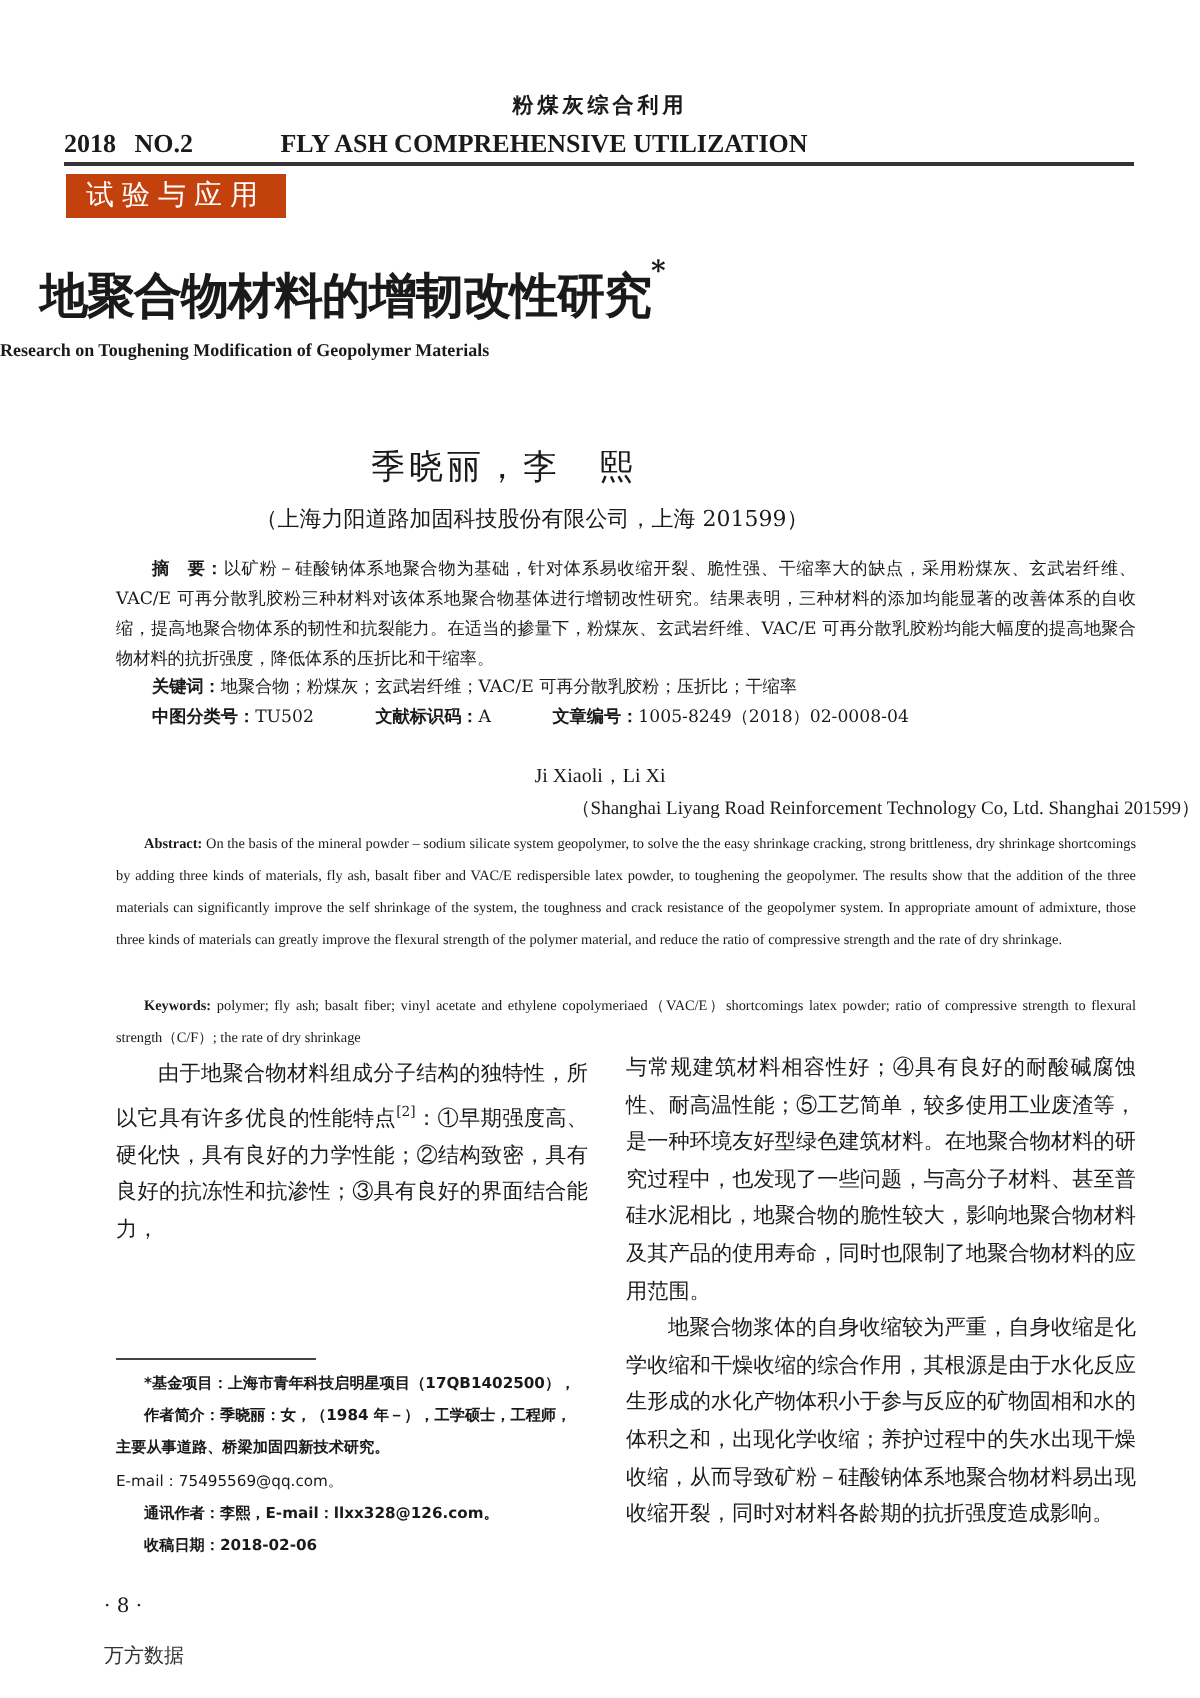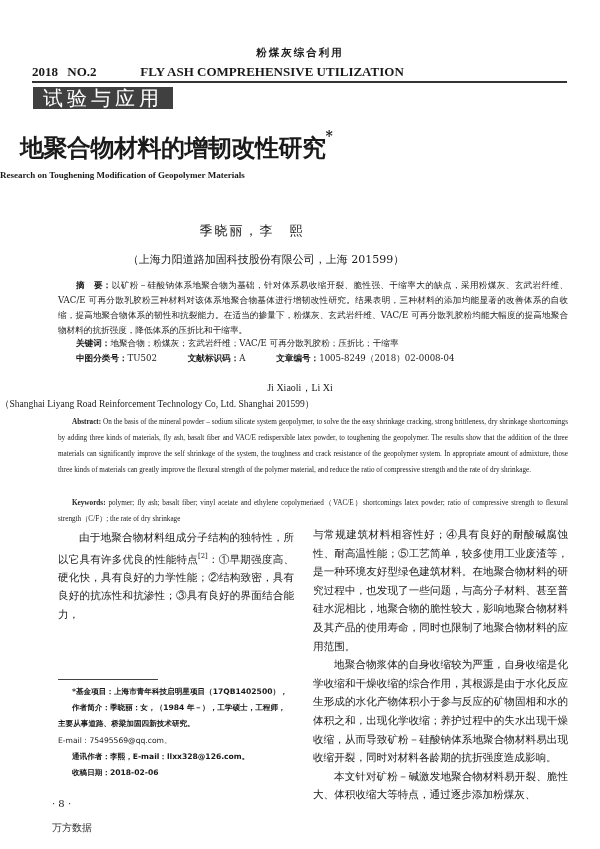--- a/index.html
+++ b/index.html
@@ -2,33 +2,33 @@
 <html><head>
 <meta charset="utf-8">
 <style>
   html, body { margin: 0; padding: 0; background: #ffffff; }
   body { width: 600px; height: 849px; position: relative; overflow: hidden; color: #1a1a1a; font-family: "DejaVu Serif", serif; }
   .abs { position: absolute; }
   .journal-cn { left: 0; width: 600px; top: 46px; text-align: center; font-family: "DejaVu Sans", sans-serif; font-weight: bold; font-size: 10.5px; letter-spacing: 2px; }
   .issue { left: 32px; top: 64px; font-family: "Liberation Serif", serif; font-weight: bold; font-size: 13px; word-spacing: 6px; }
   .journal-en { left: 0; width: 544px; top: 64px; text-align: center; font-family: "Liberation Serif", serif; font-weight: bold; font-size: 13px; }
   .header-rule { left: 32px; top: 81px; width: 535px; height: 0; border-top: 2px solid #333; }
-  .section-tag { left: 33px; top: 87px; height: 22px; padding: 0 10px; background: #404040; color: #fff; font-family: "DejaVu Sans", sans-serif; font-size: 20px; line-height: 22px; letter-spacing: 4px; }
+  .section-tag { left: 33px; top: 87px; height: 22px; padding: 0 10px; background: #c2410c; color: #fff; font-family: "DejaVu Sans", sans-serif; font-size: 14px; line-height: 22px; letter-spacing: 4px; }
   .title-cn { left: 0; width: 600px; top: 132px; text-align: left; font-family: "DejaVu Serif", serif; font-weight: bold; font-size: 24px; letter-spacing: -0.5px; padding-left: 20px; }
   .title-cn sup { font-size: 14px; vertical-align: top; position: relative; top: -4px; }
   .title-en { left: 0; width: 600px; top: 170px; text-align: left; font-family: "Liberation Serif", serif; font-weight: bold; font-size: 9px; }
-  .authors-cn { left: 0; width: 504px; top: 222px; text-align: center; font-size: 13px; letter-spacing: 2px; }
+  .authors-cn { left: 0; width: 504px; top: 222px; text-align: center; font-size: 17px; letter-spacing: 2px; }
   .affil-cn { left: 0; width: 532px; top: 252px; text-align: center; font-size: 11px; }
   .abstract-cn { left: 58px; width: 510px; top: 278px; font-size: 8.6px; line-height: 15px; text-indent: 18px; text-align: justify; }
   .kw-cn { left: 76px; top: 338px; font-size: 8.6px; }
   .cls-cn { left: 76px; top: 353px; font-size: 8.6px; }
   .cls-cn span.gap { display: inline-block; width: 28px; }
   .b { font-weight: bold; }
   .authors-en { left: 0; width: 600px; top: 381px; text-align: center; font-family: "Liberation Serif", serif; font-size: 10px; }
-  .affil-en { left: 0; width: 600px; top: 398px; text-align: left; font-family: "Liberation Serif", serif; font-size: 9.5px; }
+  .affil-en { left: 0; width: 600px; top: 398px; text-align: right; font-family: "Liberation Serif", serif; font-size: 9.5px; }
   .abstract-en { left: 58px; width: 510px; top: 414px; font-family: "Liberation Serif", serif; font-size: 7.2px; line-height: 16px; text-indent: 14px; text-align: justify; }
   .kw-en { left: 58px; width: 510px; top: 495px; font-family: "Liberation Serif", serif; font-size: 7.2px; line-height: 16px; text-indent: 14px; text-align: justify; }
   .col { font-family: "DejaVu Serif", serif; font-size: 10.6px; line-height: 18.6px; text-align: justify; }
   .col p { margin: 0; text-indent: 21px; }
   .col-left { left: 58px; width: 236px; top: 528px; }
   .col-right { left: 313px; width: 255px; top: 525px; }
   .footnote-rule { left: 58px; top: 679px; width: 100px; border-top: 1px solid #444; }
   .footnotes { left: 58px; width: 245px; top: 684px; font-family: "DejaVu Sans", sans-serif; font-size: 7.6px; line-height: 16.2px; }
   .footnotes p { margin: 0; }
   .footnotes .ind { text-indent: 14px; }
@@ -74,17 +74,16 @@
   <p class="ind b">作者简介：季晓丽：女，（1984 年－），工学硕士，工程师，</p>
   <p class="b">主要从事道路、桥梁加固四新技术研究。</p>
   <p>E-mail：75495569@qq.com。</p>
   <p class="ind b">通讯作者：李熙，E-mail：llxx328@126.com。</p>
   <p class="ind b">收稿日期：2018-02-06</p>
 </div>
 
 <div class="abs col col-right">
   <p style="text-indent:0">与常规建筑材料相容性好；④具有良好的耐酸碱腐蚀性、耐高温性能；⑤工艺简单，较多使用工业废渣等，是一种环境友好型绿色建筑材料。在地聚合物材料的研究过程中，也发现了一些问题，与高分子材料、甚至普硅水泥相比，地聚合物的脆性较大，影响地聚合物材料及其产品的使用寿命，同时也限制了地聚合物材料的应用范围。</p>
   <p>地聚合物浆体的自身收缩较为严重，自身收缩是化学收缩和干燥收缩的综合作用，其根源是由于水化反应生形成的水化产物体积小于参与反应的矿物固相和水的体积之和，出现化学收缩；养护过程中的失水出现干燥收缩，从而导致矿粉－硅酸钠体系地聚合物材料易出现收缩开裂，同时对材料各龄期的抗折强度造成影响。</p>
-  <p>本文针对矿粉－碱激发地聚合物材料易开裂、脆性大、体积收缩大等特点，通过逐步添加粉煤灰、</p>
 </div>
 
 <div class="abs page-num">· 8 ·</div>
 <div class="abs watermark">万方数据</div>
 
 </body></html>

